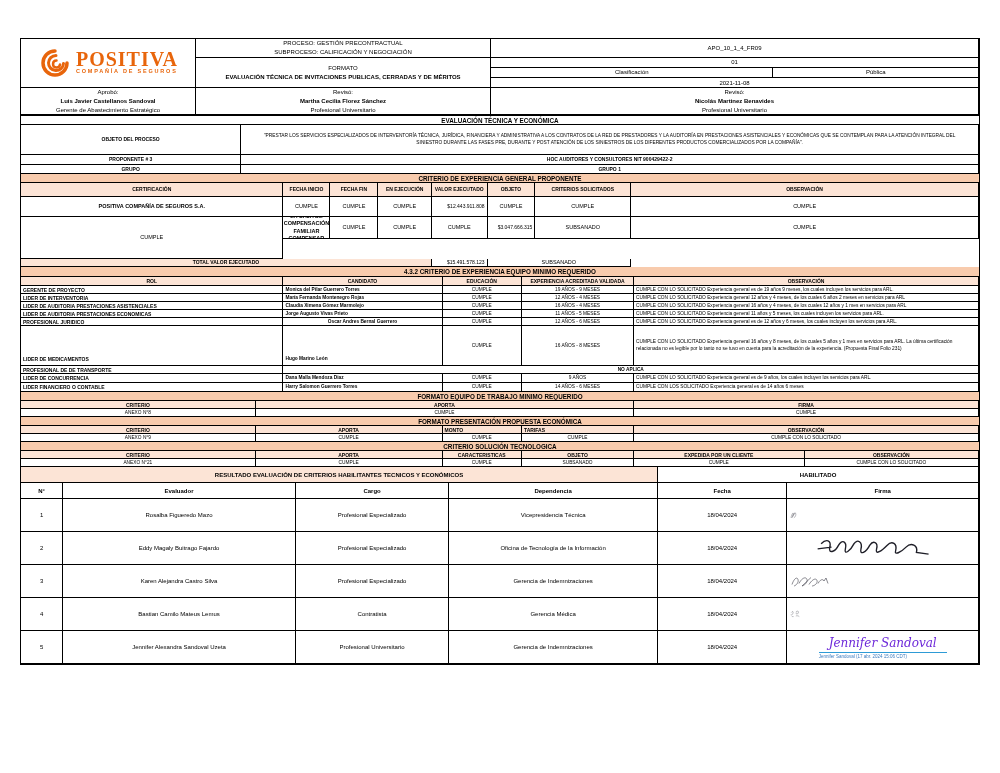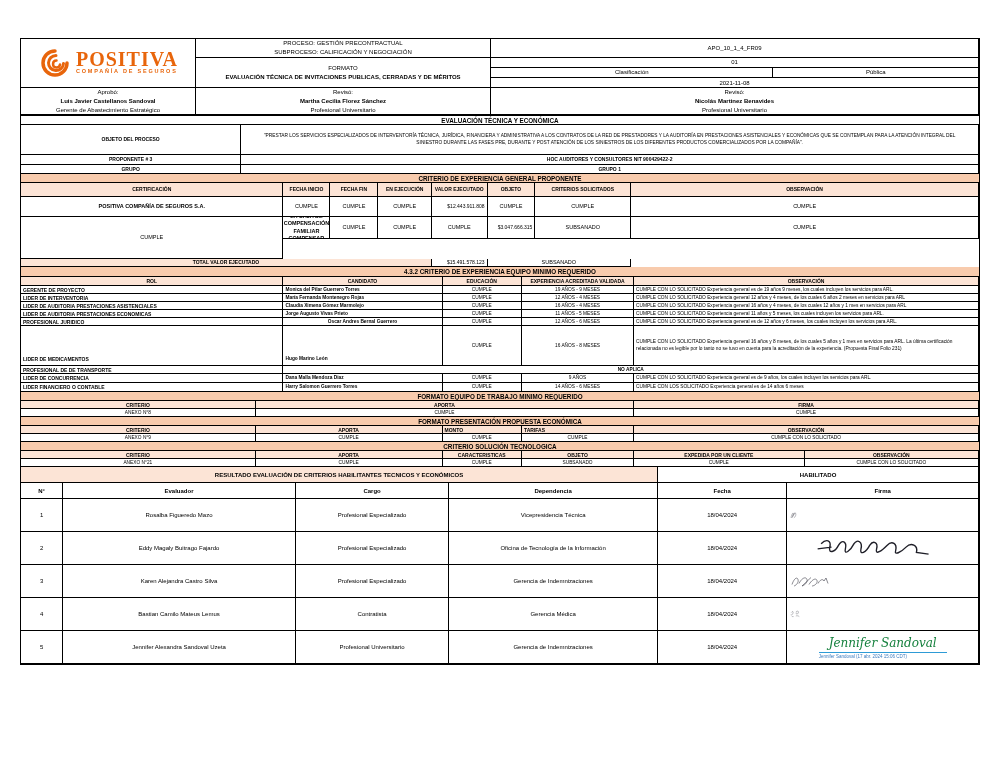--- a/index.html
+++ b/index.html
@@ -34,21 +34,21 @@
   
   .obj-grid{grid-template-columns:23% 1fr;grid-template-rows:30px 10px 9px;}
   .exp-grid{grid-template-columns:27.4% 4.9% 5% 5.6% 5.8% 5% 10% 1fr;grid-template-rows:14px 20px 22px 20px;}
   .team-grid{grid-template-columns:27.4% 16.6% 8.3% 11.7% 1fr;grid-template-rows:9px 8px 8px 8px 8px 8px 40px 8px 9px 9px;}
   .eq-grid{grid-template-columns:24.5% 39.5% 1fr;grid-template-rows:8px 8px;}
   .ec-grid{grid-template-columns:24.5% 19.5% 8.3% 11.7% 1fr;grid-template-rows:8px 8px;}
   .tec-grid{grid-template-columns:24.5% 19.5% 8.3% 11.7% 17.8% 1fr;grid-template-rows:8px 8px;}
   .res-grid{grid-template-columns:66.5% 1fr;grid-template-rows:16px;}
   .eval-grid{grid-template-columns:4.4% 24.3% 16% 21.8% 13.5% 1fr;grid-template-rows:16px 33px 33px 33px 33px 33px;}
   .sig-svg{width:92%;height:26px;}
-  .sig-name{font-family:"DejaVu Serif","Liberation Serif",serif;font-style:italic;font-size:12px;color:#15803d;
+  .sig-name{font-family:"DejaVu Serif","Liberation Serif",serif;font-style:italic;font-size:12px;color:#6d28d9;
             border-bottom:1.6px solid #2E9BD6;padding:0 10px 1px 10px;}
   .sig-note{font-size:4.5px;color:#3A7BBF;margin-top:1px;}
   .sig-wrap{display:flex;flex-direction:column;align-items:flex-start;}
 </style>
 </head>
 <body>
 
 <div class="page">
  <div class="doc">
 

